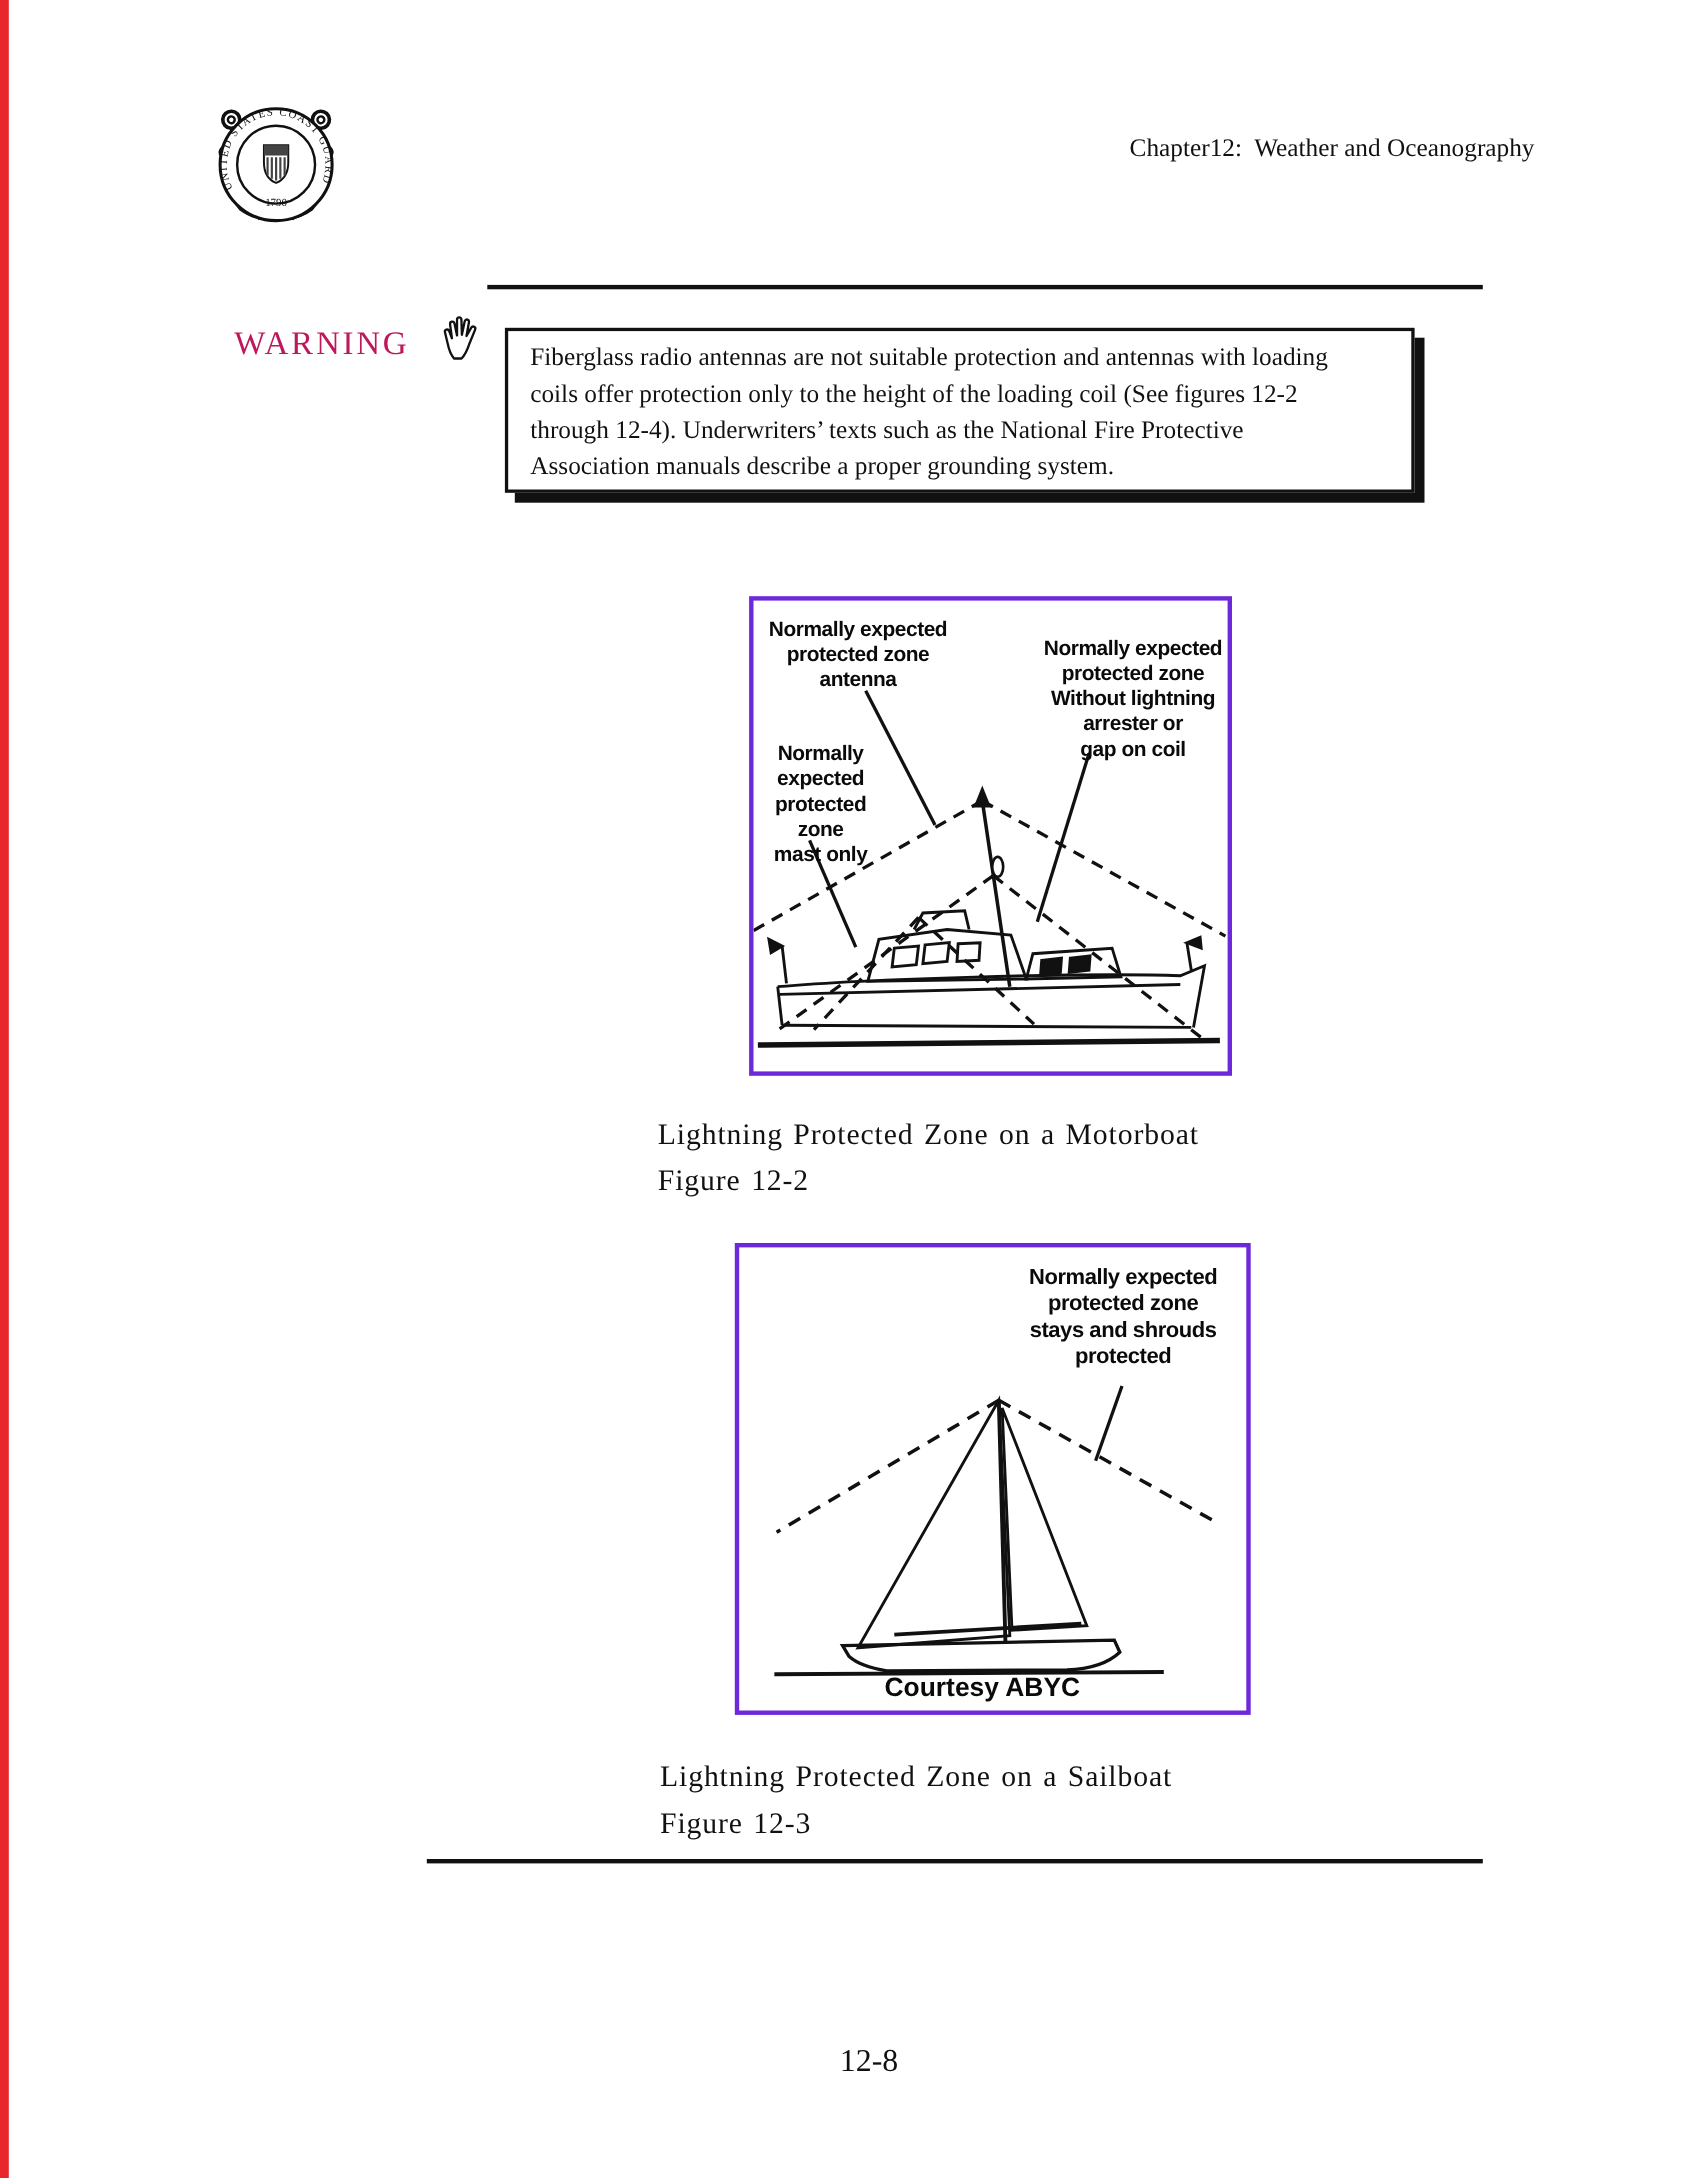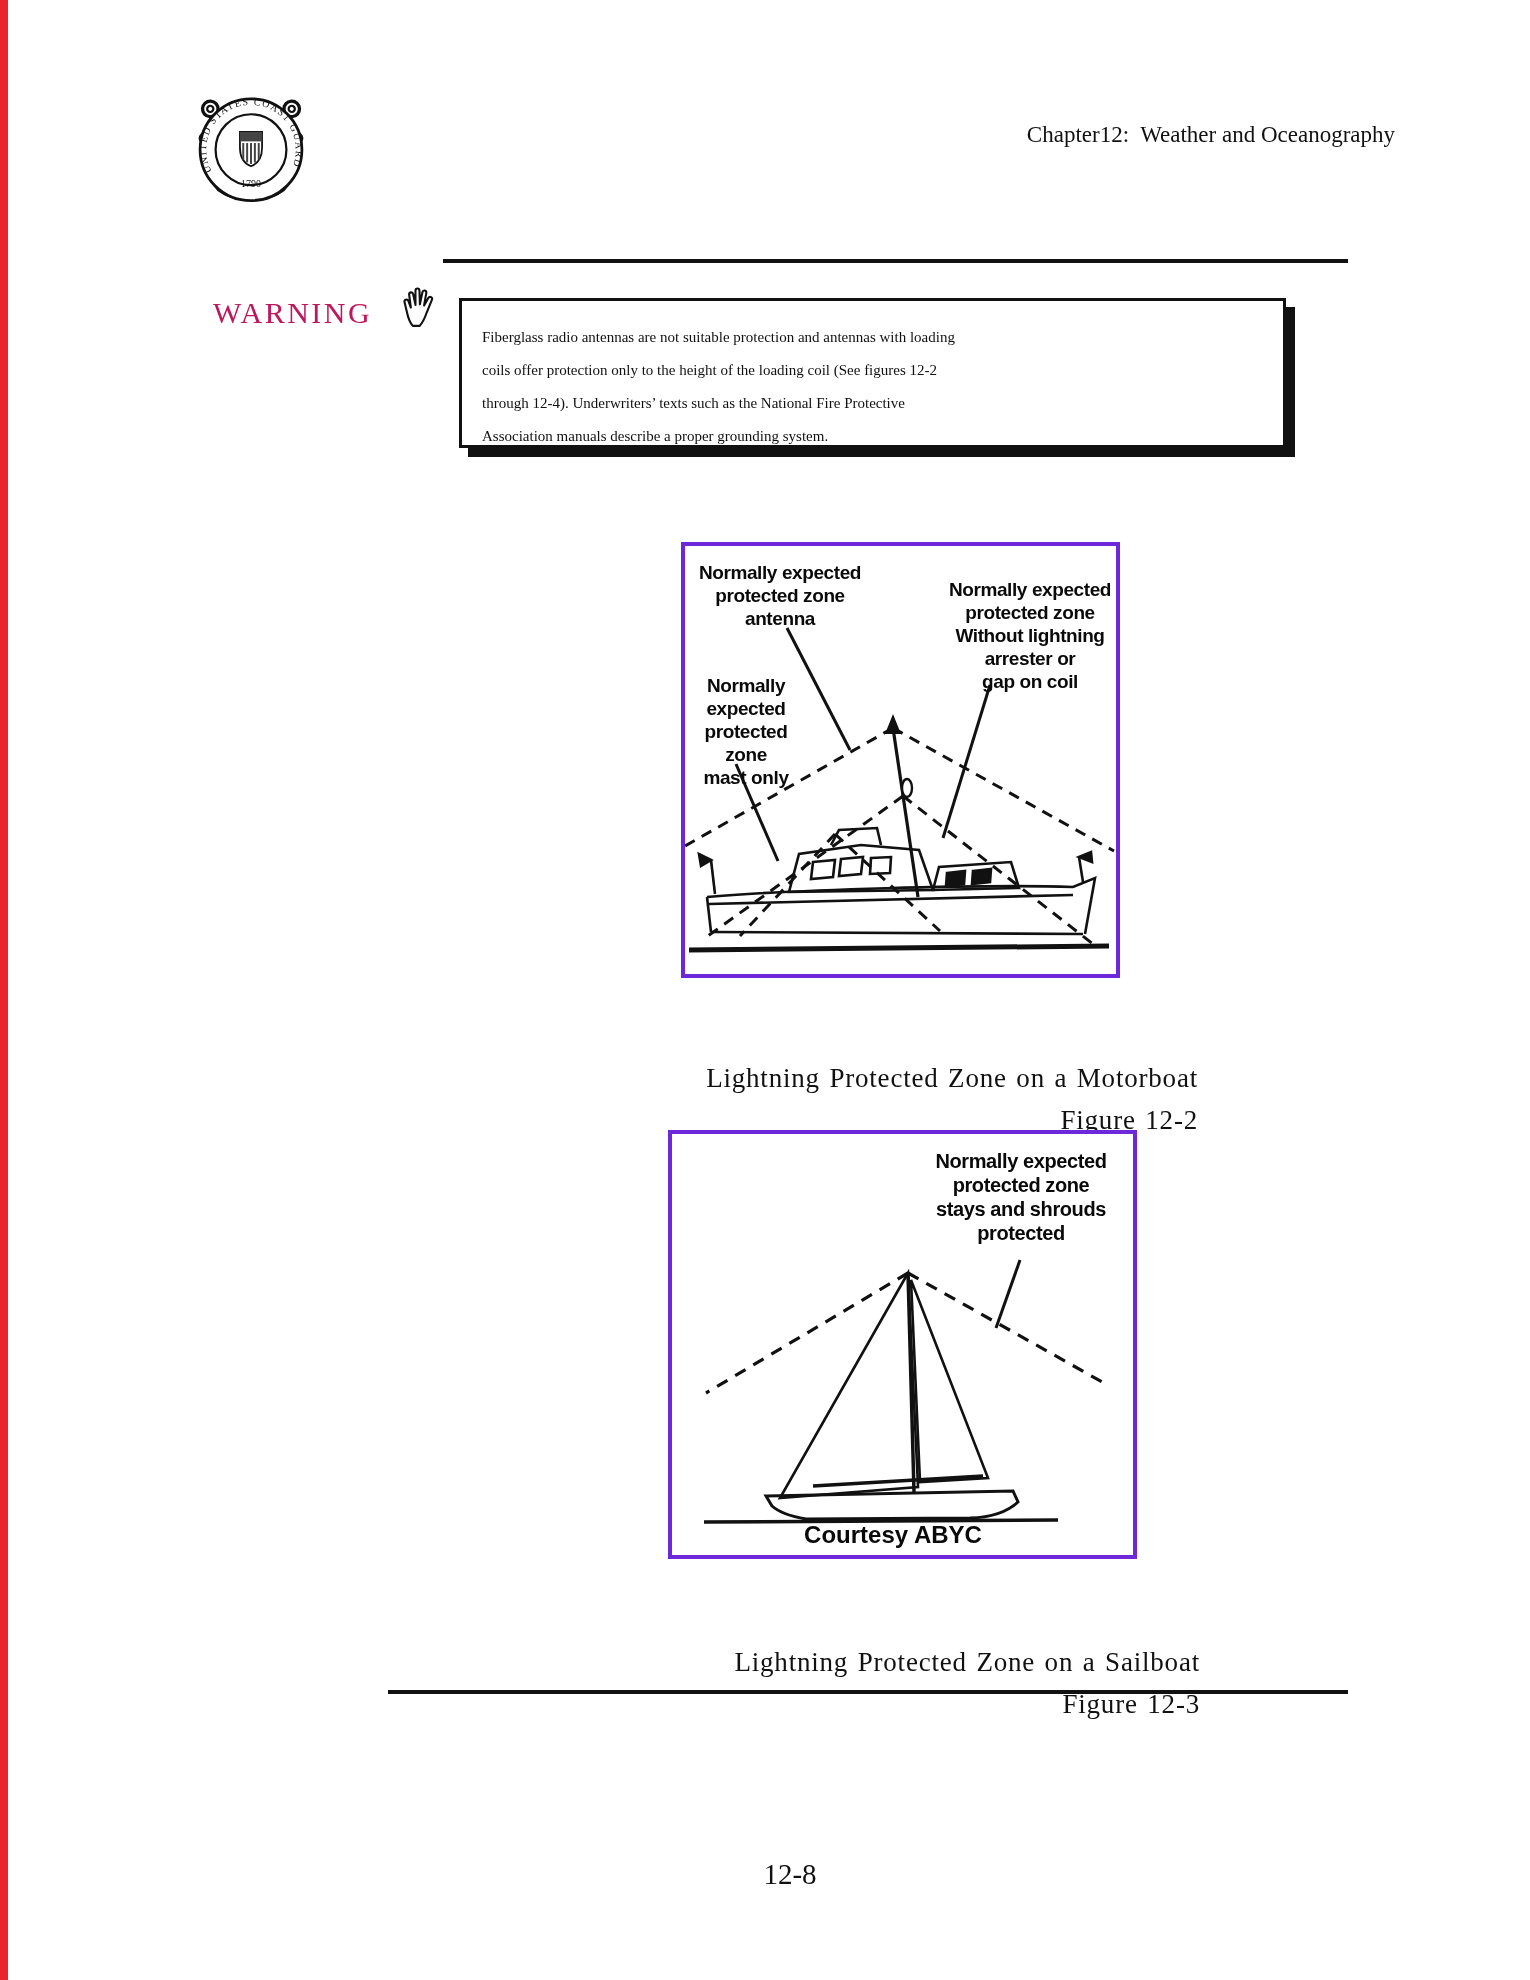--- a/index.html
+++ b/index.html
@@ -10,37 +10,37 @@
   .edge-strip{position:absolute;left:0;top:0;width:8px;height:1980px;background:#e8262b;}
   .header{position:absolute;left:795px;top:122px;width:600px;text-align:right;
     font-size:23px;white-space:pre;color:#111;}
   .rule{position:absolute;height:3.5px;background:#111;}
   .rule-top{left:443px;top:259px;width:905px;}
   .rule-bottom{left:388px;top:1690px;width:960px;}
   .warning-label{position:absolute;left:213px;top:296px;font-size:30px;letter-spacing:2.5px;color:#be185d;}
   .hand{position:absolute;left:400px;top:286px;width:36px;height:42px;}
   .warning-box{position:absolute;left:459px;top:298px;width:827px;height:150px;
     border:3px solid #111;box-shadow:9px 9px 0 #111;background:#fff;box-sizing:border-box;}
-  .warning-text{padding:20px 20px;font-size:15px;line-height:33px;}
+  .warning-text{padding:7px 20px;font-size:23px;line-height:33px;}
   .warning-text div{white-space:nowrap;}
   .figure-box{position:absolute;border:4px solid #6d28d9;background:#fff;box-sizing:border-box;}
   .fig2{left:681px;top:542px;width:439px;height:436px;}
   .fig3{left:668px;top:1130px;width:469px;height:429px;}
   .figure-box svg.drawing{position:absolute;left:0;top:0;width:100%;height:100%;}
   .fig-label{position:absolute;text-align:center;font-family:"Liberation Sans",sans-serif;
     font-weight:700;letter-spacing:-0.4px;color:#0a0a0a;}
   .fig-label span{display:block;}
   .lbl-antenna{left:10px;top:15px;width:170px;font-size:19px;line-height:23px;}
   .lbl-noarrester{left:245px;top:32px;width:200px;font-size:19px;line-height:23px;}
   .lbl-mastonly{left:0px;top:128px;width:98px;font-size:19px;line-height:23px;margin-left:12px;}
   .lbl-sail{left:240px;top:15px;width:218px;font-size:20px;line-height:24px;}
   .credit{position:absolute;left:111px;top:387px;width:220px;text-align:center;
     font-family:"Liberation Sans",sans-serif;font-weight:700;font-size:24px;color:#0a0a0a;}
-  .caption{position:absolute;width:600px;text-align:right;font-size:27px;line-height:42px;
-    letter-spacing:0.8px;word-spacing:2px;color:#111;margin-top:47px;}
+  .caption{position:absolute;width:600px;text-align:left;font-size:27px;line-height:42px;
+    letter-spacing:0.8px;word-spacing:2px;color:#111;}
   .cap2{left:598px;top:1010px;}
   .cap3{left:600px;top:1594px;}
   .page-number{position:absolute;left:690px;top:1858px;width:200px;text-align:center;font-size:29px;}
   .seal{position:absolute;left:162px;top:70px;width:178px;height:166px;}
 </style>
 </head>
 <body>
 
 <div class="page">
 

